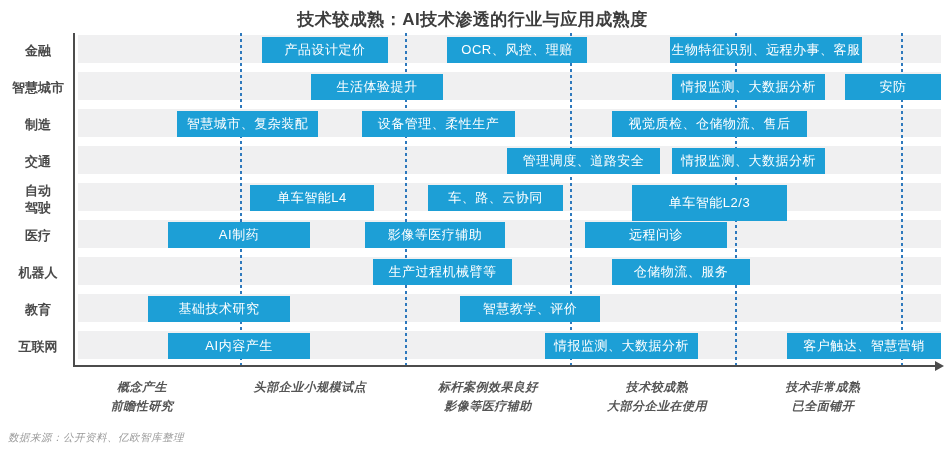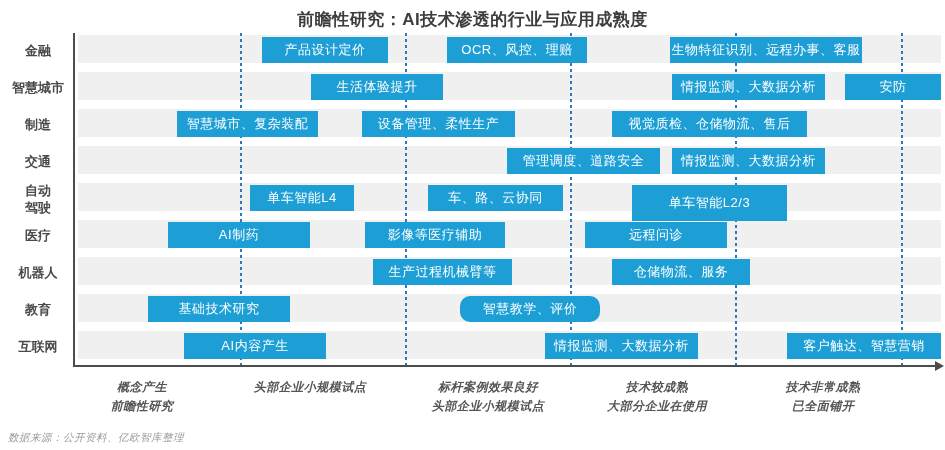--- a/index.html
+++ b/index.html
@@ -42,21 +42,21 @@
     white-space:pre-line;line-height:1.55;letter-spacing:.5px;
   }
   .source-note{
     position:absolute;left:8px;top:431px;font-size:10.5px;font-style:italic;color:var(--src-c);
     letter-spacing:.5px;
   }
 </style>
 </head>
 <body style="--box-fill: #1D9FD6; --box-text: #FFFFFF; --band: #F0F0F1; --dash: #2E79BD; --axis: #4C4C4C; --title-c: #3D3D3D; --rowlabel-c: #4A4A4A; --stage-c: #555555; --src-c: #9B9B9B;">
 
-<div class="chart-title">前瞻性研究：AI技术渗透的行业与应用成熟度</div>
+<div class="chart-title">技术较成熟：AI技术渗透的行业与应用成熟度</div>
 
 <div id="chart-area">
     <div class="row-label" style="top: 33px; height: 37px;">金融</div>
     <div class="row-band" style="left: 78px; top: 35px; width: 863px; height: 28px;"></div>
     <div class="app-box" style="left: 262px; top: 37px; width: 126px; height: 26px;">产品设计定价</div>
     <div class="app-box" style="left: 447px; top: 37px; width: 140px; height: 26px;">OCR、风控、理赔</div>
     <div class="app-box" style="left: 670px; top: 37px; width: 192px; height: 26px;">生物特征识别、远程办事、客服</div>
     <div class="row-label" style="top: 70px; height: 37px;">智慧城市</div>
     <div class="row-band" style="left: 78px; top: 72px; width: 863px; height: 28px;"></div>
     <div class="app-box" style="left: 311px; top: 74px; width: 132px; height: 26px;">生活体验提升</div>
@@ -67,53 +67,53 @@
     <div class="app-box" style="left: 177px; top: 111px; width: 141px; height: 26px;">智慧城市、复杂装配</div>
     <div class="app-box" style="left: 362px; top: 111px; width: 153px; height: 26px;">设备管理、柔性生产</div>
     <div class="app-box" style="left: 612px; top: 111px; width: 195px; height: 26px;">视觉质检、仓储物流、售后</div>
     <div class="row-label" style="top: 144px; height: 37px;">交通</div>
     <div class="row-band" style="left: 78px; top: 146px; width: 863px; height: 28px;"></div>
     <div class="app-box" style="left: 507px; top: 148px; width: 153px; height: 26px;">管理调度、道路安全</div>
     <div class="app-box" style="left: 672px; top: 148px; width: 153px; height: 26px;">情报监测、大数据分析</div>
     <div class="row-label" style="top: 181px; height: 37px;">自动
 驾驶</div>
     <div class="row-band" style="left: 78px; top: 183px; width: 863px; height: 28px;"></div>
-    <div class="app-box" style="left: 250px; top: 185px; width: 104px; height: 26px;">单车智能L4</div>
+    <div class="app-box" style="left: 250px; top: 185px; width: 124px; height: 26px;">单车智能L4</div>
     <div class="app-box" style="left: 428px; top: 185px; width: 135px; height: 26px;">车、路、云协同</div>
     <div class="app-box" style="left: 632px; top: 185px; width: 155px; height: 36px;">单车智能L2/3</div>
     <div class="row-label" style="top: 218px; height: 37px;">医疗</div>
     <div class="row-band" style="left: 78px; top: 220px; width: 863px; height: 28px;"></div>
     <div class="app-box" style="left: 168px; top: 222px; width: 142px; height: 26px;">AI制药</div>
     <div class="app-box" style="left: 365px; top: 222px; width: 140px; height: 26px;">影像等医疗辅助</div>
     <div class="app-box" style="left: 585px; top: 222px; width: 142px; height: 26px;">远程问诊</div>
     <div class="row-label" style="top: 255px; height: 37px;">机器人</div>
     <div class="row-band" style="left: 78px; top: 257px; width: 863px; height: 28px;"></div>
     <div class="app-box" style="left: 373px; top: 259px; width: 139px; height: 26px;">生产过程机械臂等</div>
     <div class="app-box" style="left: 612px; top: 259px; width: 138px; height: 26px;">仓储物流、服务</div>
     <div class="row-label" style="top: 292px; height: 37px;">教育</div>
     <div class="row-band" style="left: 78px; top: 294px; width: 863px; height: 28px;"></div>
     <div class="app-box" style="left: 148px; top: 296px; width: 142px; height: 26px;">基础技术研究</div>
-    <div class="app-box" style="left: 460px; top: 296px; width: 140px; height: 26px; border-radius: 10px;">智慧教学、评价</div>
+    <div class="app-box" style="left: 460px; top: 296px; width: 140px; height: 26px;">智慧教学、评价</div>
     <div class="row-label" style="top: 329px; height: 37px;">互联网</div>
     <div class="row-band" style="left: 78px; top: 331px; width: 863px; height: 28px;"></div>
-    <div class="app-box" style="left: 184px; top: 333px; width: 142px; height: 26px;">AI内容产生</div>
+    <div class="app-box" style="left: 168px; top: 333px; width: 142px; height: 26px;">AI内容产生</div>
     <div class="app-box" style="left: 545px; top: 333px; width: 153px; height: 26px;">情报监测、大数据分析</div>
     <div class="app-box" style="left: 787px; top: 333px; width: 154px; height: 26px;">客户触达、智慧营销</div>
     <div class="stage-divider" style="left: 240px; top: 33px; height: 333px;"></div>
     <div class="stage-divider" style="left: 405px; top: 33px; height: 333px;"></div>
     <div class="stage-divider" style="left: 570px; top: 33px; height: 333px;"></div>
     <div class="stage-divider" style="left: 735px; top: 33px; height: 333px;"></div>
     <div class="stage-divider" style="left: 901px; top: 33px; height: 333px;"></div>
     <div class="y-axis" style="left: 73px; top: 33px; height: 334px;"></div>
     <div class="x-axis" style="left: 73px; top: 365px; width: 863px;"></div>
     <div class="x-arrow" style="left: 935px; top: 361px;"></div>
     <div class="stage-label" style="left: 142px; top: 378px;">概念产生
 前瞻性研究</div>
     <div class="stage-label" style="left: 310px; top: 378px;">头部企业小规模试点</div>
     <div class="stage-label" style="left: 488px; top: 378px;">标杆案例效果良好
-头部企业小规模试点</div>
+影像等医疗辅助</div>
     <div class="stage-label" style="left: 657px; top: 378px;">技术较成熟
 大部分企业在使用</div>
     <div class="stage-label" style="left: 823px; top: 378px;">技术非常成熟
 已全面铺开</div>
   </div>
 
 <div class="source-note">数据来源：公开资料、亿欧智库整理</div>
 
 </body></html>

